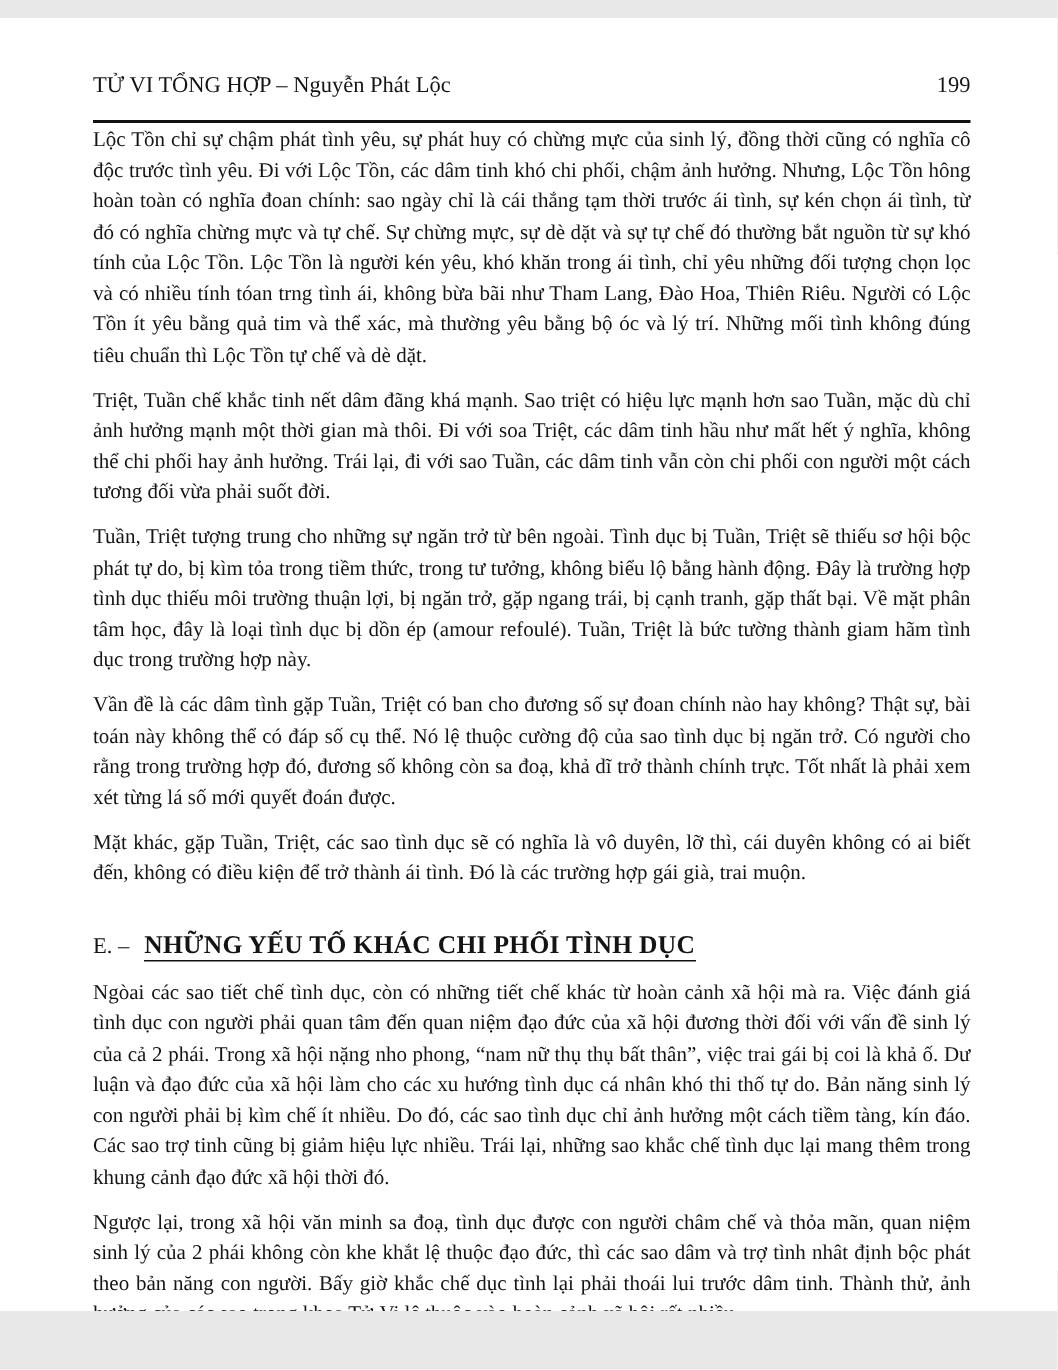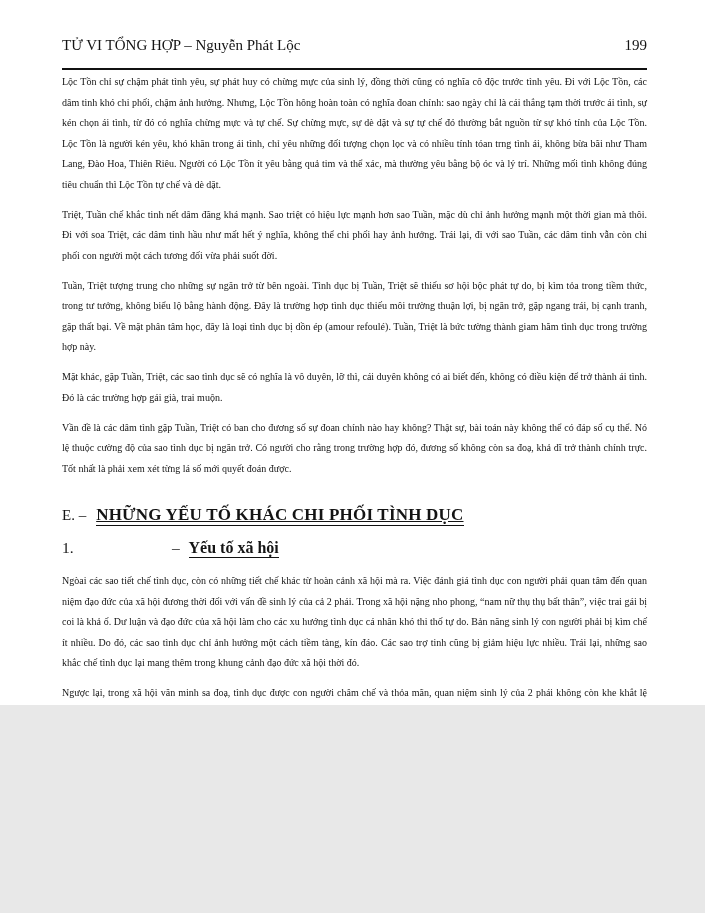--- a/index.html
+++ b/index.html
@@ -3,43 +3,43 @@
 <meta charset="utf-8">
 <style>
   html, body {
     margin: 0;
     padding: 0;
     background: #e8e8e8;
   }
   .page {
     position: relative;
     width: 705px;
-    height: 705px;
-    margin: 0 auto;
+    height: 862px;
+    margin: 12px auto;
     background: #ffffff;
     box-sizing: border-box;
     padding: 36px 58px 0 62px;
     font-family: "Liberation Serif", "DejaVu Serif", serif;
     color: #141414;
     overflow: hidden;
   }
   .page-header {
     display: flex;
     justify-content: space-between;
     align-items: baseline;
     font-size: 15px;
     line-height: 18px;
   }
   .header-rule {
     border: none;
     border-top: 2px solid #111;
     margin: 14px 0 2px 0;
   }
   p.body-par {
-    font-size: 10px;
+    font-size: 14px;
     line-height: 20.5px;
     text-align: justify;
     margin: 0 0 9.5px 0;
   }
   .dash-heading {
     margin: 4px 0 10px 0;
     font-size: 15.5px;
     line-height: 21px;
   }
   .dash-heading .dash {
@@ -59,21 +59,20 @@
   .section-heading .sec-prefix {
     font-size: 15px;
     margin-right: 6px;
   }
   .section-heading .sec-title {
     font-weight: bold;
     font-size: 17px;
     letter-spacing: 0.2px;
     border-bottom: 1.8px solid #111;
     padding-bottom: 1px;
-    text-decoration: underline;
   }
   .sub-heading {
     margin: 2px 0 12px 0;
     font-size: 15.5px;
     line-height: 22px;
   }
   .sub-heading .sub-number {
     display: inline-block;
     width: 106px;
   }
@@ -97,30 +96,25 @@
     <span>199</span>
   </div>
 
   <hr class="header-rule">
 
   <p class="body-par">Lộc Tồn chỉ sự chậm phát tình yêu, sự phát huy có chừng mực của sinh lý, đồng thời cũng có nghĩa cô độc trước tình yêu. Đi với Lộc Tồn, các dâm tinh khó chi phối, chậm ảnh hưởng. Nhưng, Lộc Tồn hông hoàn toàn có nghĩa đoan chính: sao ngày chỉ là cái thắng tạm thời trước ái tình, sự kén chọn ái tình, từ  đó có nghĩa chừng mực và tự chế. Sự chừng mực, sự dè dặt và sự tự chế đó thường bắt nguồn từ sự khó tính của Lộc Tồn. Lộc Tồn là người kén yêu, khó khăn trong ái tình, chỉ yêu những đối tượng chọn lọc và có nhiều tính tóan trng tình ái, không bừa bãi như  Tham Lang, Đào Hoa, Thiên Riêu. Người có Lộc Tồn ít yêu bằng quả tim và thể xác, mà thường yêu bằng bộ óc và lý  trí. Những mối tình không đúng tiêu chuẩn thì Lộc Tồn tự chế và dè dặt.</p>
 
 
   <p class="body-par">Triệt, Tuần chế khắc tinh nết dâm đãng khá mạnh. Sao triệt có hiệu lực mạnh hơn sao Tuần, mặc dù chỉ ảnh hưởng mạnh một thời gian mà thôi. Đi với soa Triệt, các dâm tinh hầu như mất hết ý nghĩa, không thể chi phối hay ảnh hưởng. Trái lại, đi với sao Tuần, các dâm tinh vẫn còn chi phối con người một cách tương đối vừa phải suốt đời.</p>
   <p class="body-par">Tuần, Triệt tượng trung cho những sự ngăn trở từ bên ngoài. Tình dục bị Tuần, Triệt sẽ thiếu sơ hội bộc phát tự do, bị kìm tỏa trong tiềm thức, trong tư tưởng, không biểu lộ bằng hành động. Đây là trường hợp tình dục thiếu môi trường thuận lợi, bị ngăn trở, gặp ngang trái, bị cạnh tranh, gặp thất bại. Về mặt phân tâm học, đây là loại tình dục bị dồn ép (amour refoulé). Tuần, Triệt là bức tường thành giam hãm tình dục trong trường hợp này.</p>
+  <p class="body-par">Vần đề là các dâm tình gặp Tuần, Triệt có ban cho đương số  sự đoan chính nào hay không? Thật sự, bài toán này không thể có đáp số cụ thể. Nó lệ thuộc cường độ của sao tình dục bị ngăn trở. Có người cho rằng trong trường hợp đó, đương số không còn sa đoạ, khả dĩ trở thành chính trực. Tốt nhất là phải xem xét từng lá số mới quyết đoán được.</p>
   <p class="body-par">Mặt khác, gặp Tuần, Triệt, các sao tình dục sẽ có nghĩa là vô duyên, lỡ thì, cái duyên không có ai biết đến, không có điều kiện để trở thành ái tình. Đó là các trường hợp gái già, trai muộn.</p>
-  <p class="body-par">Vần đề là các dâm tình gặp Tuần, Triệt có ban cho đương số  sự đoan chính nào hay không? Thật sự, bài toán này không thể có đáp số cụ thể. Nó lệ thuộc cường độ của sao tình dục bị ngăn trở. Có người cho rằng trong trường hợp đó, đương số không còn sa đoạ, khả dĩ trở thành chính trực. Tốt nhất là phải xem xét từng lá số mới quyết đoán được.</p>
 
   <div class="section-heading">
     <span class="sec-prefix">E. –</span>
     <span class="sec-title">NHỮNG YẾU TỐ KHÁC CHI PHỐI TÌNH DỤC</span>
   </div>
 
-  <div class="sub-heading">
-    <span class="sub-number">1.</span>
-    <span class="sub-dash">–</span>
-    <span class="sub-title">Yếu tố xã hội</span>
-  </div>
 
   <p class="body-par">Ngòai các sao tiết chế tình dục, còn có những tiết chế khác từ hoàn cảnh xã hội mà ra. Việc đánh giá tình dục con người phải quan tâm đến quan niệm đạo đức của xã hội đương thời đối với vấn đề sinh lý của cả 2 phái. Trong xã hội nặng nho phong, “nam nữ thụ thụ bất thân”, việc trai gái bị coi là khả ố. Dư luận và đạo đức của xã hội làm cho các xu hướng tình dục cá nhân khó thi thố tự do. Bản năng sinh lý con người phải bị kìm chế ít nhiều. Do đó, các sao tình dục chỉ ảnh hưởng một cách tiềm tàng, kín đáo. Các sao trợ tinh cũng bị giảm hiệu lực nhiều. Trái lại, những sao khắc chế tình dục lại mang thêm trong khung cảnh đạo đức xã hội thời đó.</p>
   <p class="body-par">Ngược lại, trong xã hội văn minh sa đoạ, tình dục được con người châm chế và thỏa mãn, quan niệm sinh lý của 2 phái không còn khe khắt lệ thuộc đạo đức, thì các sao dâm và trợ tình nhât định bộc phát theo bản năng con người. Bấy giờ khắc chế dục tình lại phải thoái lui trước dâm tinh. Thành thử, ảnh hưởng của các sao trong khoa Tử-Vi lệ thuộc vào hoàn cảnh xã hội rất nhiều.</p>
 
 </div>
 
 </body></html>

